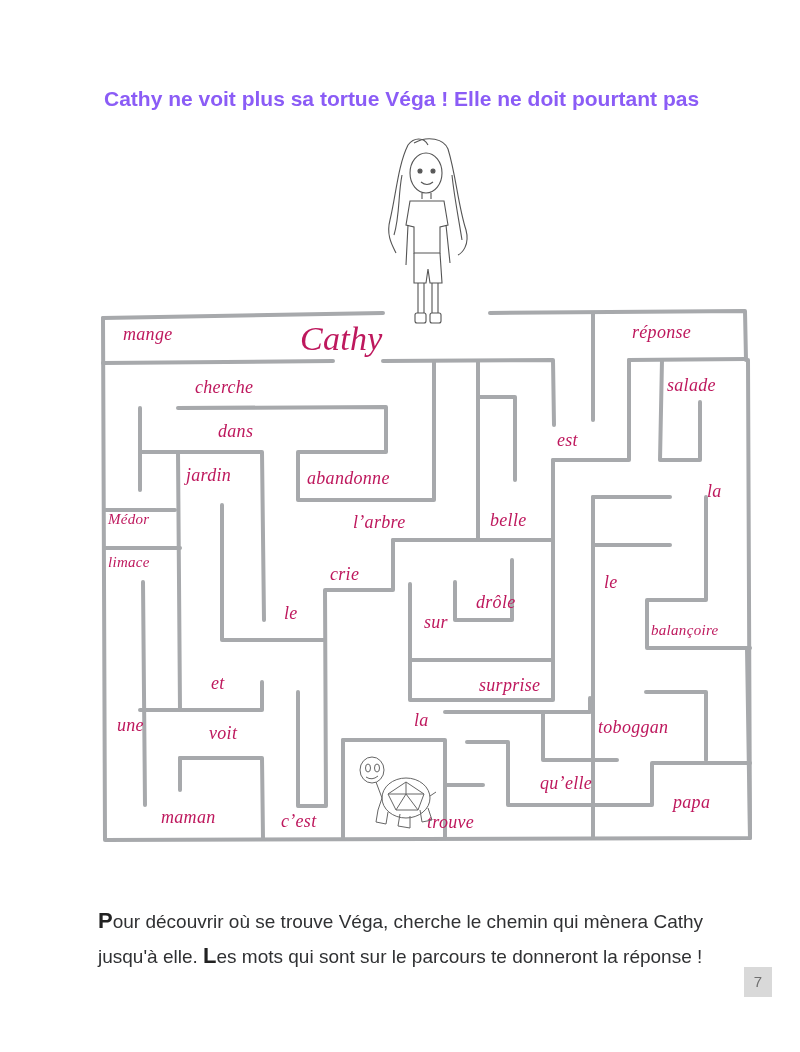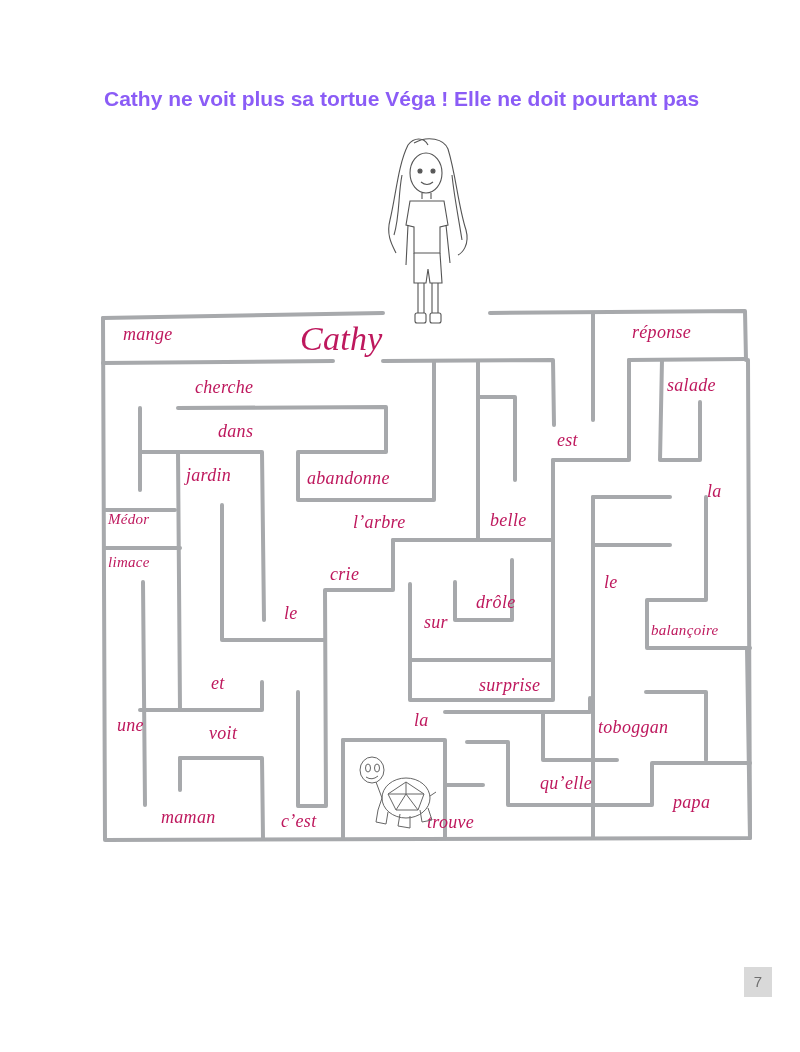--- a/index.html
+++ b/index.html
@@ -149,15 +149,17 @@
   <ellipse cx="25" cy="20" rx="2.5" ry="4"></ellipse>
   <path d="M14 29 Q20 33 26 28"></path>
   <path d="M24 34 L30 50 L26 62"></path>
   <path d="M26 62 L24 74 L34 76 L36 64"></path>
   <path d="M48 66 L46 78 L58 80 L58 68"></path>
   <path d="M68 62 L70 74 L80 72 L76 60"></path>
   <path d="M78 48 L84 44"></path>
 </svg>
 
 <div class="instructions">
+  <div><b>P</b><span>our découvrir où se trouve Véga, cherche le chemin qui mènera Cathy</span></div>
+  <div><span>jusqu'à elle. </span><b>L</b><span>es mots qui sont sur le parcours te donneront la réponse !</span></div>
 </div>
 
 <div class="page-number">7</div>
 
 </body></html>

